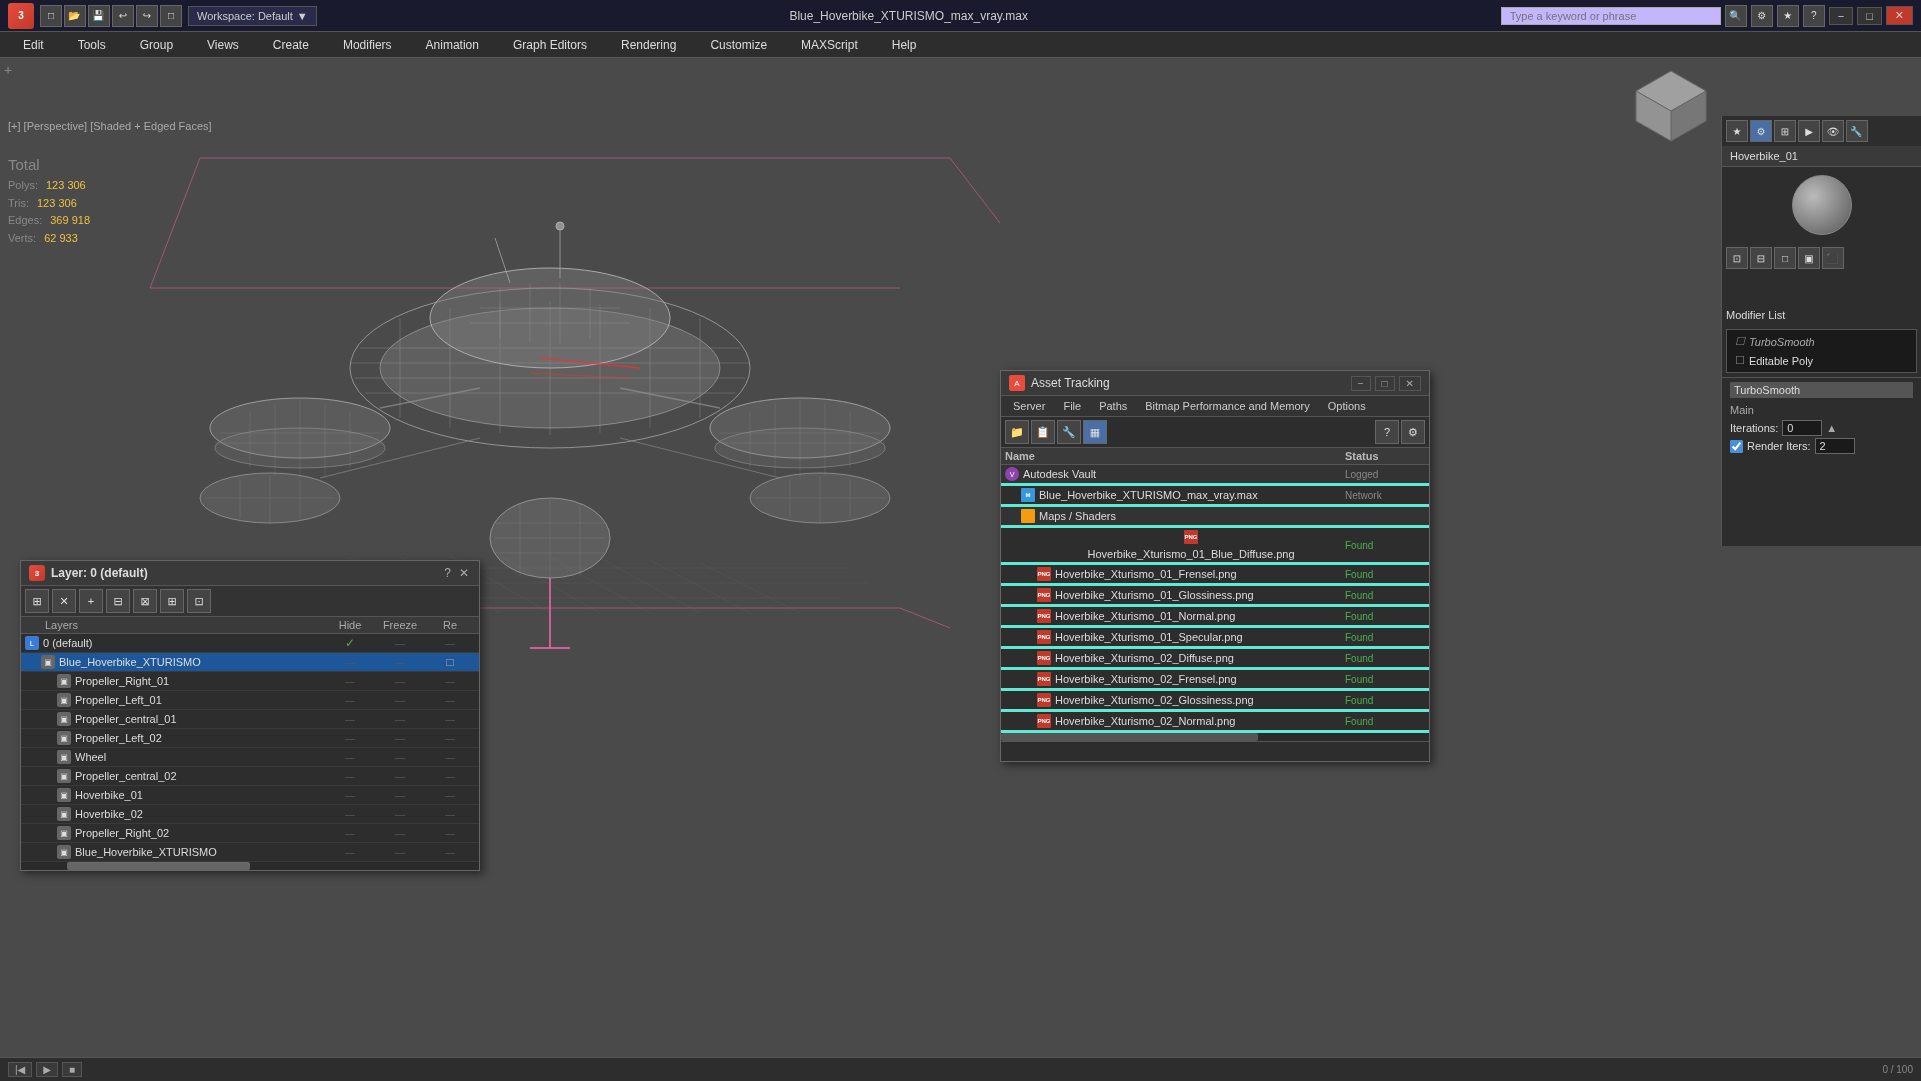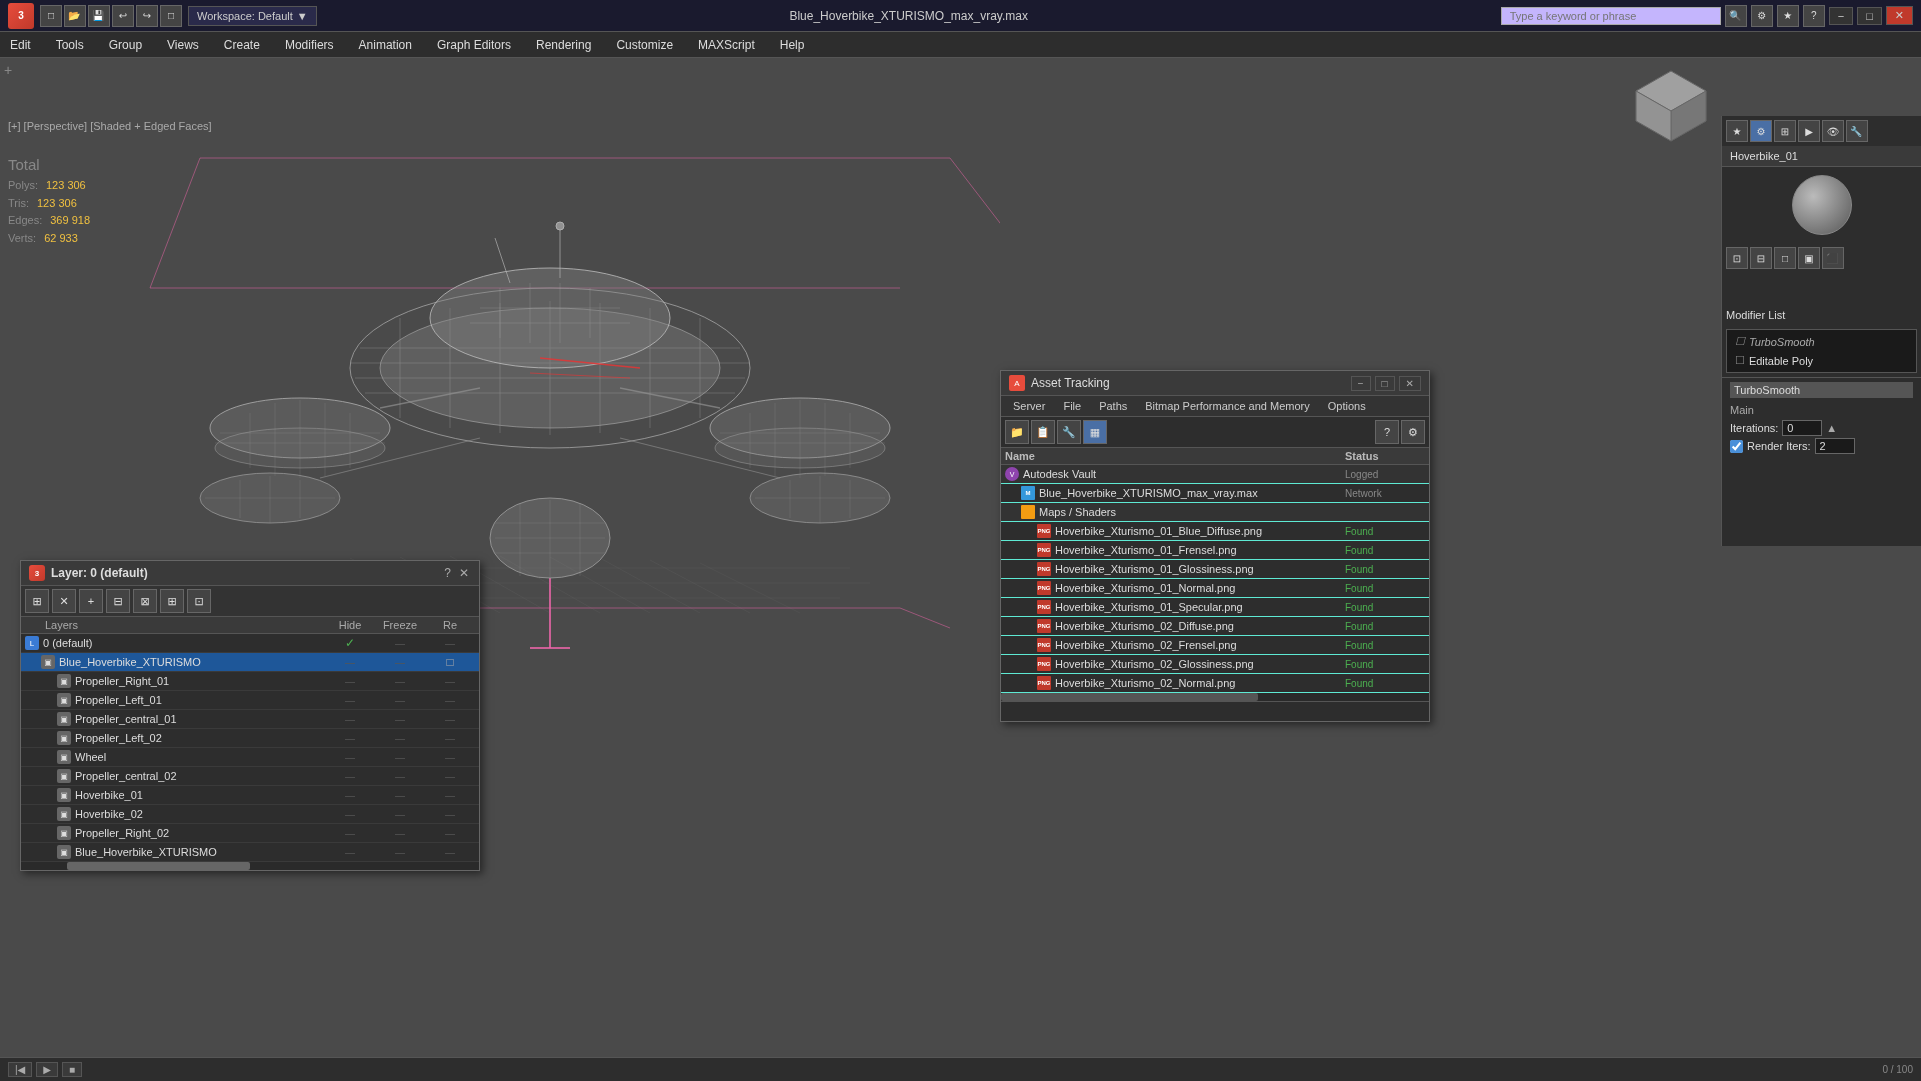--- a/index.html
+++ b/index.html
@@ -20,21 +20,21 @@
     .workspace-btn { background: #2a2a4a; border: 1px solid #555; color: #ccc; padding: 3px 8px; cursor: pointer; font-size: 11px; display: flex; align-items: center; gap: 4px; }
 
     
     .search-bar { background: #c4b5fd; border: 1px solid #aaa; color: #333; padding: 2px 8px; width: 220px; font-size: 11px; }
 
     
     .toolbar-icons { display: flex; align-items: center; gap: 2px; }
     .toolbar-icon { width: 22px; height: 22px; background: #444; border: 1px solid #666; display: flex; align-items: center; justify-content: center; cursor: pointer; font-size: 10px; color: #ddd; }
 
     
-    #menubar { background: #2d2d2d; height: 26px; display: flex; align-items: center; padding: 0 0; border-bottom: 1px solid #555; gap: 5px; }
+    #menubar { background: #2d2d2d; height: 26px; display: flex; align-items: center; padding: 0 13px; border-bottom: 1px solid #555; gap: 14px; }
     .menu-item { padding: 3px 10px; cursor: pointer; color: #ddd; font-size: 12px; border-radius: 2px; }
 
     
     #viewport-label { position: absolute; top: 62px; left: 8px; color: #aaa; font-size: 11px; z-index: 5; }
 
     
     #stats { position: absolute; top: 95px; left: 8px; z-index: 5; line-height: 1.6; }
     .stat-label { color: #888; font-size: 11px; }
     .stat-value { color: #f0c040; font-size: 11px; }
 
@@ -89,21 +89,21 @@
     .ap-btns { display: flex; gap: 4px; }
     .ap-btn { background: none; border: 1px solid #555; color: #aaa; cursor: pointer; font-size: 10px; padding: 1px 6px; }
     .ap-menubar { background: #333; padding: 2px 4px; display: flex; gap: 2px; border-bottom: 1px solid #555; }
     .ap-menu { padding: 2px 8px; cursor: pointer; font-size: 11px; color: #ccc; }
     .ap-toolbar { background: #2d2d2d; padding: 3px 4px; display: flex; gap: 2px; border-bottom: 1px solid #555; }
     .ap-tb-btn { width: 24px; height: 24px; background: #444; border: 1px solid #666; display: flex; align-items: center; justify-content: center; cursor: pointer; font-size: 11px; color: #ddd; }
     .ap-table-header { display: flex; background: #3a3a3a; border-bottom: 1px solid #555; padding: 2px 4px; font-size: 11px; color: #bbb; font-weight: bold; }
     .ap-th-name { flex: 1; }
     .ap-th-status { width: 80px; }
     .ap-list { overflow-y: auto; max-height: 280px; }
-    .ap-row { display: flex; align-items: center; padding: 2px 4px; font-size: 11px; border-bottom: 1px solid #5eead4; cursor: pointer; }
+    .ap-row { display: flex; align-items: center; padding: 2px 4px; font-size: 11px; border-bottom: 3px solid #5eead4; cursor: pointer; }
     .ap-row.group { background: #333; }
     .ap-name { flex: 1; display: flex; align-items: center; gap: 4px; overflow: hidden; white-space: nowrap; }
     .ap-status { width: 80px; font-size: 10px; }
     .status-logged { color: #888; }
     .status-network { color: #888; }
     .status-found { color: #4CAF50; }
     .file-icon { width: 14px; height: 14px; background: #c0392b; border-radius: 1px; display: flex; align-items: center; justify-content: center; color: white; font-size: 6px; font-weight: bold; flex-shrink: 0; }
     .folder-icon { width: 14px; height: 14px; background: #f39c12; border-radius: 1px; flex-shrink: 0; }
     .max-icon { width: 14px; height: 14px; background: #3498db; border-radius: 1px; display: flex; align-items: center; justify-content: center; color: white; font-size: 6px; font-weight: bold; flex-shrink: 0; }
     .vault-icon { width: 14px; height: 14px; background: #8e44ad; border-radius: 50%; flex-shrink: 0; display: flex; align-items: center; justify-content: center; color: white; font-size: 7px; }
@@ -570,21 +570,21 @@
       <div class="ap-status status-network">Network</div>
     </div>
       <div class="ap-row group">
       <div class="ap-name" style="padding-left:16px;">
         <div class="folder-icon"></div>
         <span>Maps / Shaders</span>
       </div>
       <div class="ap-status "></div>
     </div>
       <div class="ap-row">
-      <div class="ap-name" style="padding-left:32px;">
+      <div class="ap-name" style="padding-left:32px;flex-direction:column;">
         <div class="file-icon">PNG</div>
         <span>Hoverbike_Xturismo_01_Blue_Diffuse.png</span>
       </div>
       <div class="ap-status status-found">Found</div>
     </div>
       <div class="ap-row">
       <div class="ap-name" style="padding-left:32px;">
         <div class="file-icon">PNG</div>
         <span>Hoverbike_Xturismo_01_Frensel.png</span>
       </div>

